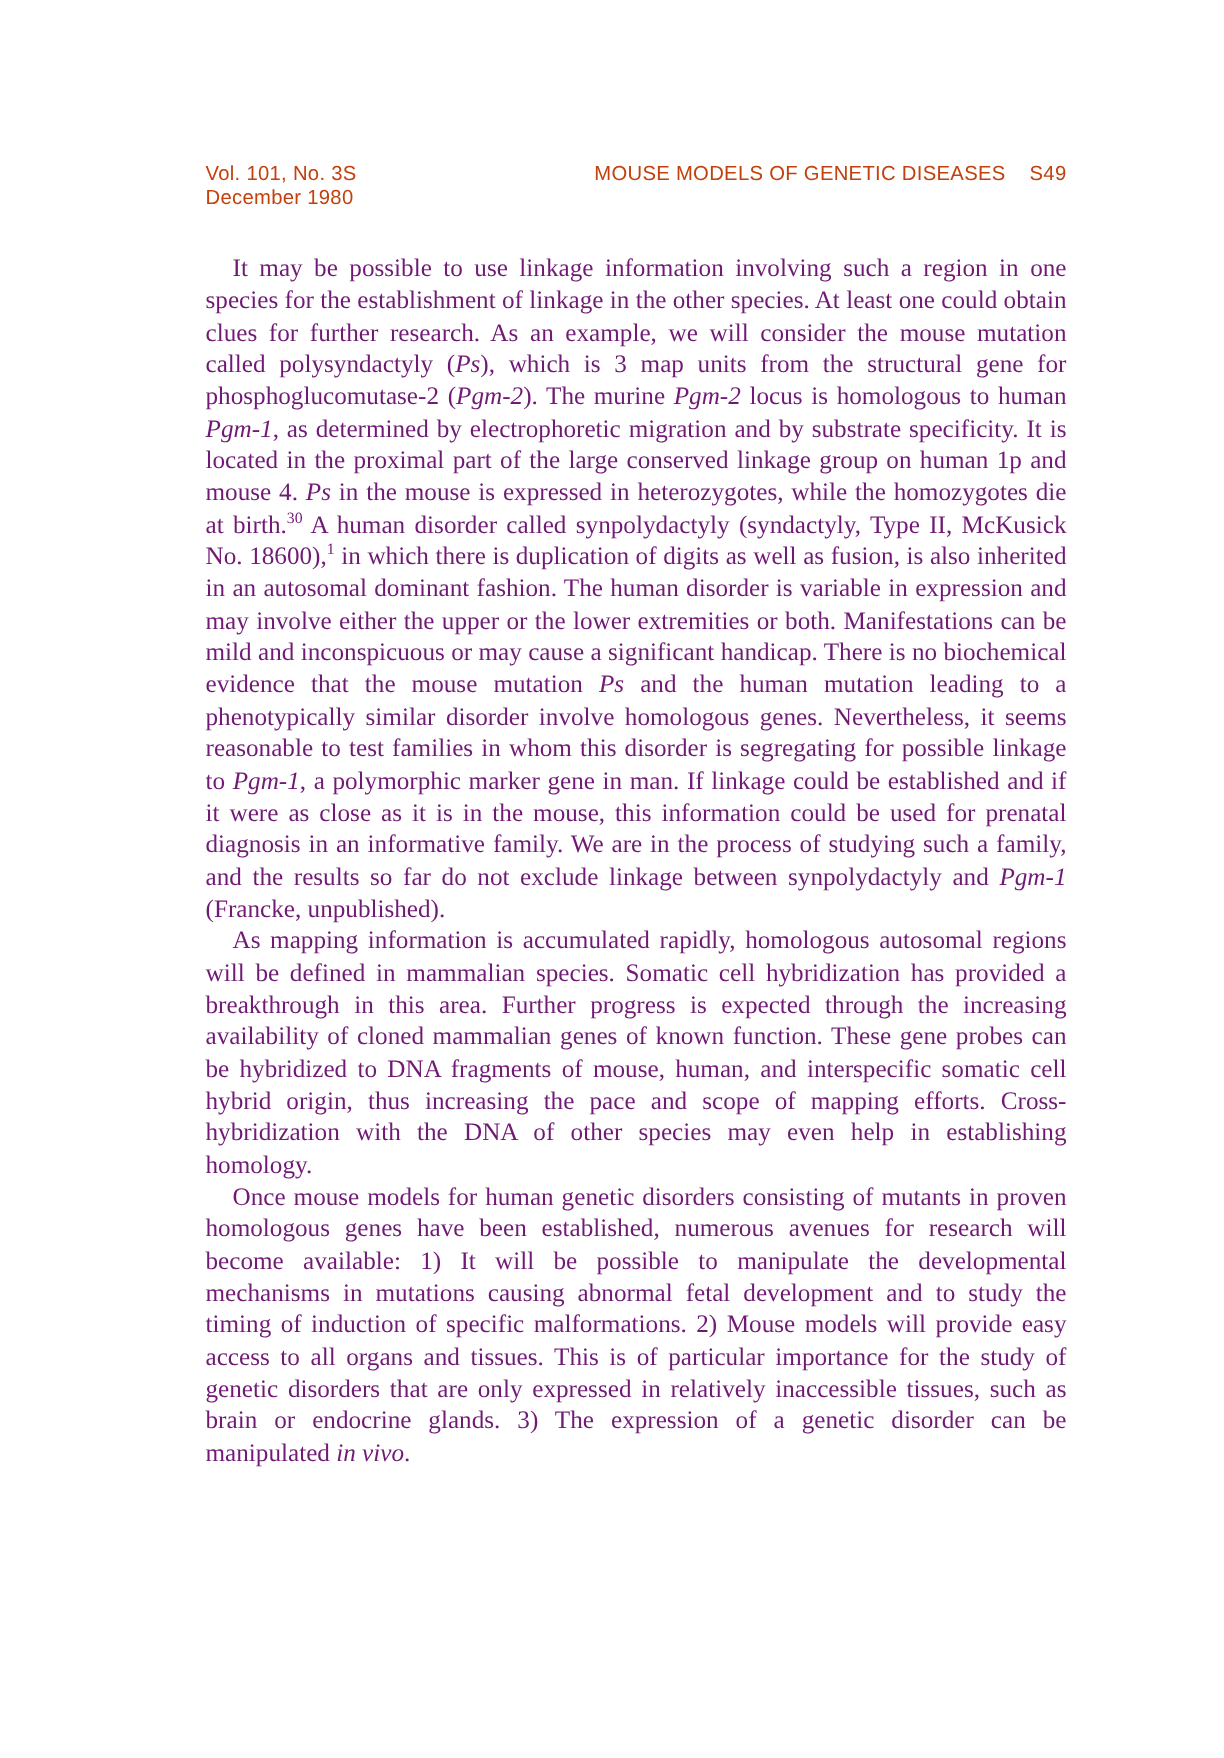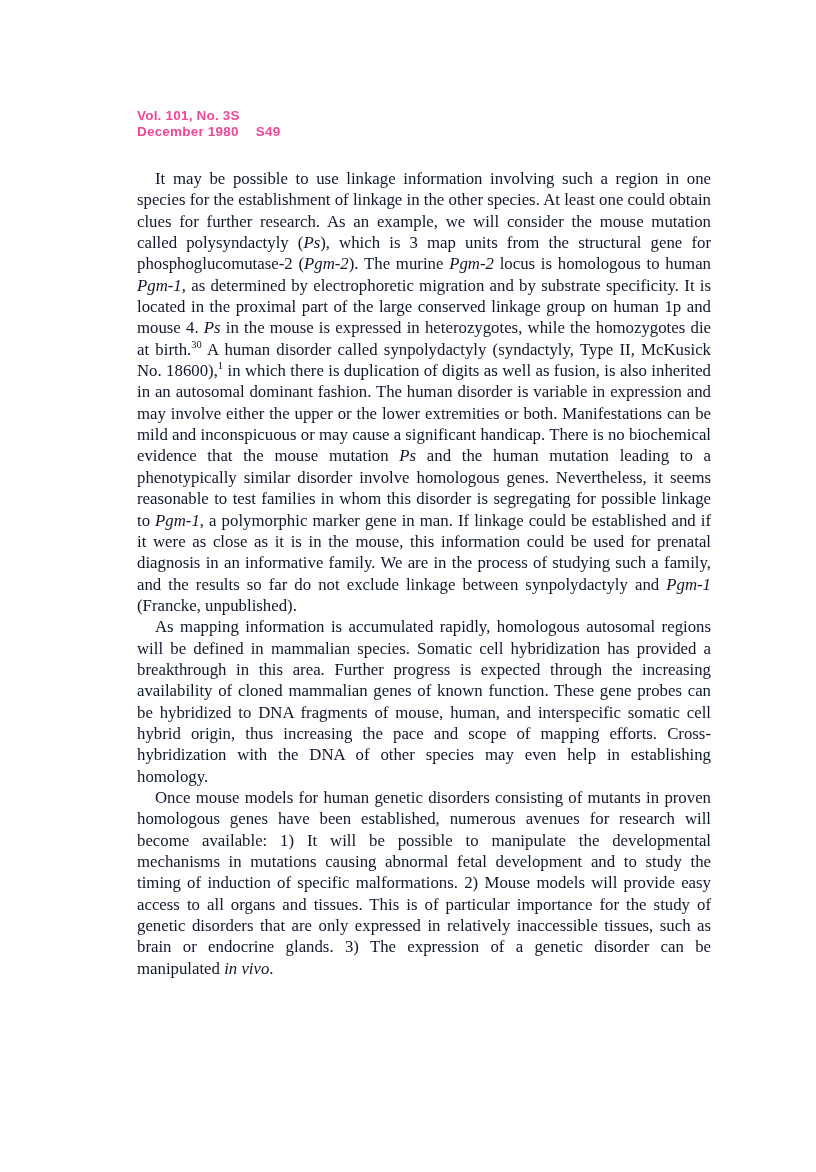--- a/index.html
+++ b/index.html
@@ -12,59 +12,60 @@
     color: #161616;
     font-family: "Liberation Serif", serif;
     overflow: hidden;
   }
   .page-header {
     position: absolute;
     left: 137px;
     top: 108px;
     width: 574px;
     display: flex;
-    align-items: flex-end;
+    align-items: flex-start;
     font-family: "Liberation Sans", sans-serif;
     font-size: 13.5px;
-    font-weight: 700;
+    font-weight: 400;
     line-height: 16px;
     letter-spacing: 0.2px;
-    color: #ec4899;
+    color: #c2410c;
   }
   .vol-block { white-space: nowrap; }
   .running-title { margin-left: auto; white-space: nowrap; }
   .page-num { margin-left: 16px; white-space: nowrap; }
   .body-text {
     position: absolute;
     left: 137px;
     top: 168px;
     width: 574px;
     font-size: 16.8px;
     line-height: 21.35px;
     text-align: justify;
-    color: #0f172a;
+    color: #701a75;
   }
   .body-text p { margin: 0; text-indent: 18px; }
   .seg-it { font-style: italic; }
   .seg-sup {
     font-size: 10.5px;
     vertical-align: super;
     line-height: 0;
   }
 </style>
 </head>
 <body>
 
 <div class="page">
 
   <header class="page-header">
     <div class="vol-block">
       <div>Vol. 101, No. 3S</div>
       <div>December 1980</div>
     </div>
+    <div class="running-title">MOUSE MODELS OF GENETIC DISEASES</div>
     <div class="page-num">S49</div>
   </header>
 
   <main class="body-text">
     <p><span>It may be possible to use linkage information involving such a region in one species for the establishment of linkage in the other species. At least one could obtain clues for further research. As an example, we will consider the mouse mutation called polysyndactyly (</span><span class="seg-it">Ps</span><span>), which is 3 map units from the structural gene for phosphoglucomutase-2 (</span><span class="seg-it">Pgm-2</span><span>). The murine </span><span class="seg-it">Pgm-2</span><span> locus is homologous to human </span><span class="seg-it">Pgm-1</span><span>, as determined by electrophoretic migration and by substrate specificity. It is located in the proximal part of the large conserved linkage group on human 1p and mouse 4. </span><span class="seg-it">Ps</span><span> in the mouse is expressed in heterozygotes, while the homozygotes die at birth.</span><span class="seg-sup">30</span><span> A human disorder called synpolydactyly (syndactyly, Type II, McKusick No. 18600),</span><span class="seg-sup">1</span><span> in which there is duplication of digits as well as fusion, is also inherited in an autosomal dominant fashion. The human disorder is variable in expression and may involve either the upper or the lower extremities or both. Manifestations can be mild and inconspicuous or may cause a significant handicap. There is no biochemical evidence that the mouse mutation </span><span class="seg-it">Ps</span><span> and the human mutation leading to a phenotypically similar disorder involve homologous genes. Nevertheless, it seems reasonable to test families in whom this disorder is segregating for possible linkage to </span><span class="seg-it">Pgm-1</span><span>, a polymorphic marker gene in man. If linkage could be established and if it were as close as it is in the mouse, this information could be used for prenatal diagnosis in an informative family. We are in the process of studying such a family, and the results so far do not exclude linkage between synpolydactyly and </span><span class="seg-it">Pgm-1</span><span> (Francke, unpublished).</span></p>
     <p><span>As mapping information is accumulated rapidly, homologous autosomal regions will be defined in mammalian species. Somatic cell hybridization has provided a breakthrough in this area. Further progress is expected through the increasing availability of cloned mammalian genes of known function. These gene probes can be hybridized to DNA fragments of mouse, human, and interspecific somatic cell hybrid origin, thus increasing the pace and scope of mapping efforts. Cross-hybridization with the DNA of other species may even help in establishing homology.</span></p>
     <p><span>Once mouse models for human genetic disorders consisting of mutants in proven homologous genes have been established, numerous avenues for research will become available: 1) It will be possible to manipulate the developmental mechanisms in mutations causing abnormal fetal development and to study the timing of induction of specific malformations. 2) Mouse models will provide easy access to all organs and tissues. This is of particular importance for the study of genetic disorders that are only expressed in relatively inaccessible tissues, such as brain or endocrine glands. 3) The expression of a genetic disorder can be manipulated </span><span class="seg-it">in vivo</span><span>.</span></p>
   </main>
 
 </div>

